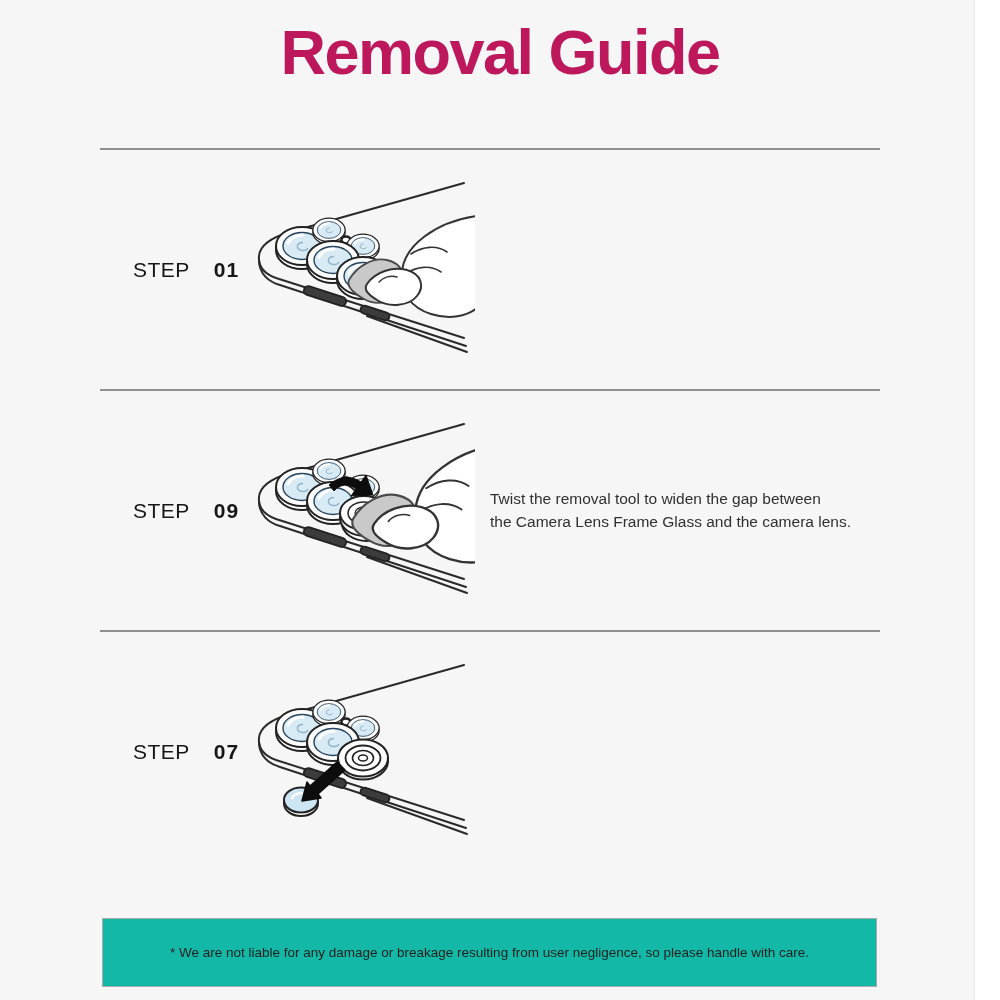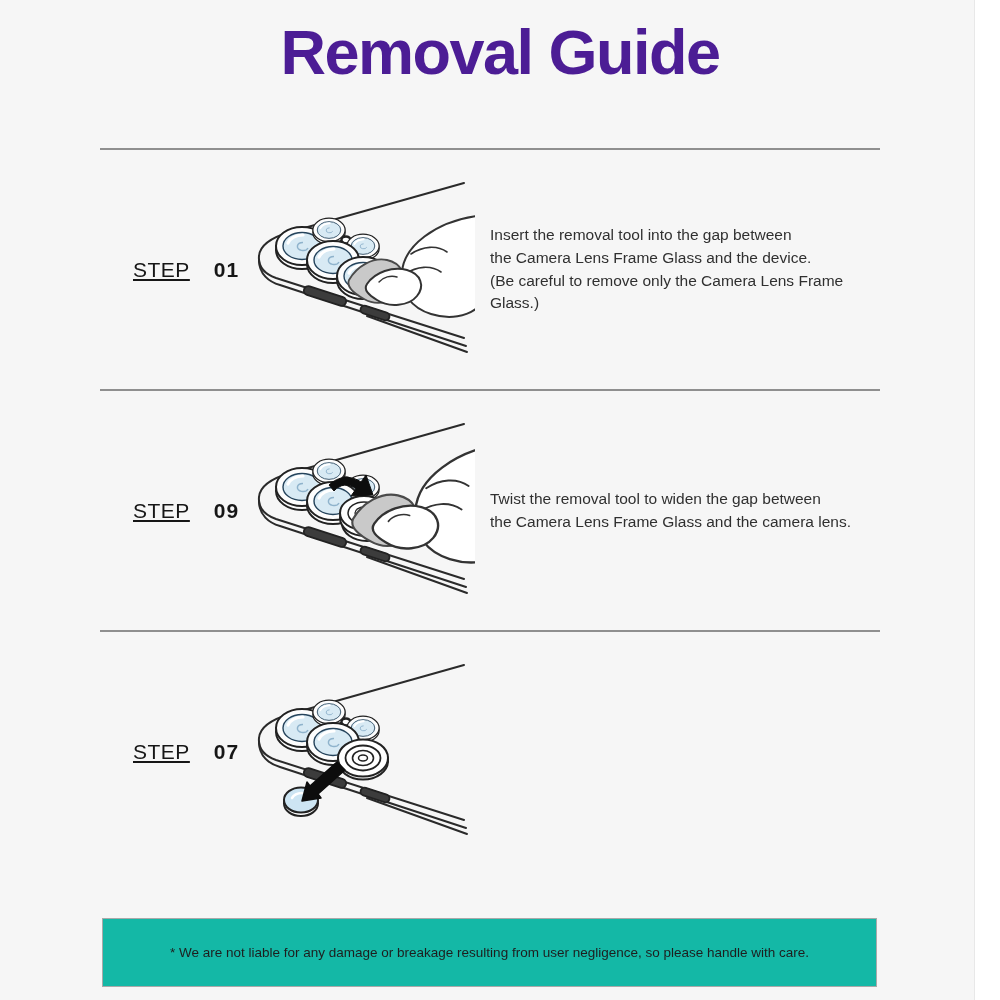--- a/index.html
+++ b/index.html
@@ -10,30 +10,30 @@
     font-family:"Liberation Sans", sans-serif; color:#2f2f2f;
   }
   .white-strip {
     position:absolute; top:0; right:0; width:26px; height:1000px;
     background:#ffffff; border-left:1px solid #e8e8e8;
   }
   .content { width:780px; margin:0 0 0 100px; }
   .header { height:148px; padding-top:18px; }
   .title {
     text-align:center; font-size:63px; font-weight:800;
-    letter-spacing:-1.5px; color:#4c1d95; line-height:1.1;
+    letter-spacing:-1.5px; color:#be185d; line-height:1.1;
     width:1000px; margin-left:-100px;
   }
   .row {
     display:grid; grid-template-columns:145px 245px 1fr;
     align-items:center; border-top:2px solid #8f8f8f; height:241px;
   }
   .row:last-of-type { border-bottom:2px solid #8f8f8f; }
   .step-label { padding-left:33px; font-size:21px; color:#161616; white-space:nowrap; }
-  .step-word { font-weight:500; letter-spacing:0.5px;text-decoration:underline; }
+  .step-word { font-weight:500; letter-spacing:0.5px; }
   .step-num { font-weight:800; margin-left:24px; letter-spacing:1px; }
   .illustration svg { display:block; width:230px; height:180px; }
   .step-text {
     font-size:15.5px; line-height:1.47; color:#303030;
     white-space:pre-line; padding-right:10px;
   }
   .footer-box {
     margin:47px 3px 0 2px; height:69px;
     border:1.5px solid #a9a9a9; background:#14b8a6;
     display:flex; align-items:center; justify-content:center;
@@ -121,24 +121,20 @@
           <use href="#phone-body"></use>
           <use href="#lens-lg" transform="translate(57,66)"></use>
           <use href="#lens-sm" transform="translate(84,50)"></use>
           <use href="#flash-dot" transform="translate(101,60)"></use>
           <use href="#lens-sm" transform="translate(118,66)"></use>
           <use href="#lens-lg" transform="translate(88,80)"></use>
           <use href="#lens-lg" transform="translate(118,96)"></use>
           <use href="#hand-pick" transform="translate(104,100)"></use>
         </svg>
       </div>
-      <div class="step-text">Insert the removal tool into the gap between
-the Camera Lens Frame Glass and the device.
-(Be careful to remove only the Camera Lens Frame
-Glass.)</div>
     </div>
 
     <div class="row">
       <div class="step-label">
         <span class="step-word">STEP</span><span class="step-num">09</span>
       </div>
       <div class="illustration">
         <svg viewBox="0 0 230 180">
           <use href="#phone-body"></use>
           <use href="#lens-lg" transform="translate(57,66)"></use>

